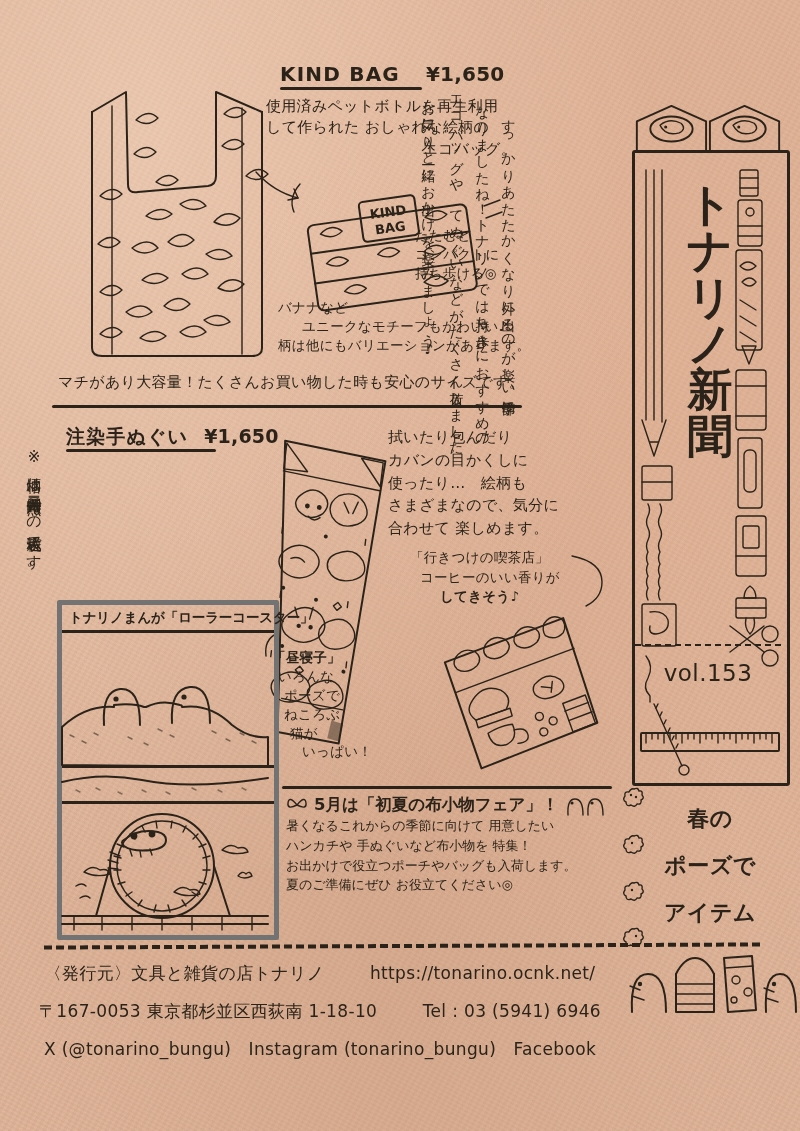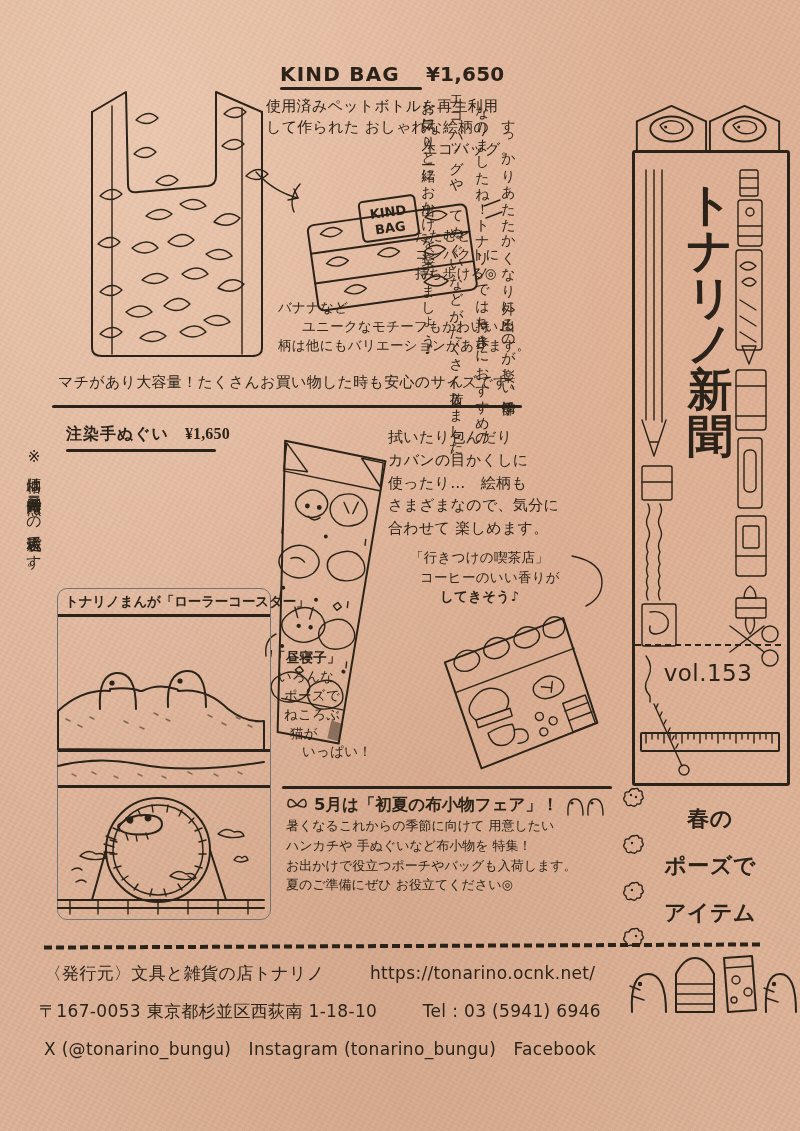--- a/index.html
+++ b/index.html
@@ -71,22 +71,22 @@
   .mh-ruler{position:absolute;left:8px;top:628px;width:136px;height:16px;
     border:2px solid #2b2319;border-radius:2px;overflow:hidden;}
 
   
   .spring{position:absolute;left:624px;top:786px;width:172px;}
   .spring .line{text-align:center;font-size:22px;font-weight:700;line-height:1.22;
     letter-spacing:.02em;}
 
   
   .manga{
-    position:absolute;left:57px;top:588px;width:212px;height:330px;
-    border:1px solid #737373;border-radius:10px;
+    position:absolute;left:57px;top:600px;width:212px;height:330px;
+    border:5px solid #737373;border-radius:2px;
   }
   .manga-title{
     position:absolute;left:0;top:0;width:100%;height:28px;
     border-bottom:3px solid #2b2319;box-sizing:border-box;
     display:flex;align-items:center;padding-left:7px;font-size:13.5px;font-weight:700;
     white-space:nowrap;letter-spacing:-.01em;
   }
   .panel{position:absolute;left:0;width:100%;box-sizing:border-box;}
   .p1{top:28px;height:135px;border-bottom:3px solid #2b2319;}
   .p2{top:163px;height:36px;border-bottom:3px solid #2b2319;}
@@ -205,21 +205,21 @@
 
   <div style="position:absolute;left:518px;top:78px;height:450px;">
     <div class="vert" style="position:absolute;right:0;top:32px;height:410px;font-size:14px;letter-spacing:.03em;">すっかりあたたかくなり外に出るのが楽しい季節に</div>
     <div class="vert" style="position:absolute;right:26px;top:18px;height:424px;font-size:14px;letter-spacing:.03em;">なりましたね！トナリノでは持ち歩きにおすすめの</div>
     <div class="vert" style="position:absolute;right:52px;top:8px;height:436px;font-size:14px;letter-spacing:.03em;">エコバッグや てぬぐいなどがたくさん入荷しました。</div>
     <div class="vert" style="position:absolute;right:80px;top:14px;height:430px;font-size:14px;letter-spacing:.03em;">お気に入りと一緒にお出かけを楽しみましょう♪</div>
   </div>
 
   <div class="vert" style="position:absolute;left:24px;top:448px;height:470px;font-size:15px;letter-spacing:.03em;">※価格は二〇二六年四月時点での税込表示です。</div>
 
-  <div class="head" style="left:66px;top:424px;font-size:16px;font-family:Liberation Serif, serif;">
+  <div class="head" style="left:66px;top:424px;font-size:19px;">
     <span>注染手ぬぐい</span><span class="price" style="margin-left:16px;">¥1,650</span>
   </div>
   <div class="ul" style="left:66px;top:449px;width:150px;"></div>
 
 
   <div class="tx lg" style="left:388px;top:426px;width:210px;line-height:1.52;">
     <div>拭いたり包んだり</div>
     <div>カバンの目かくしに</div>
     <div>使ったり…　絵柄も</div>
     <div>さまざまなので、気分に</div>

